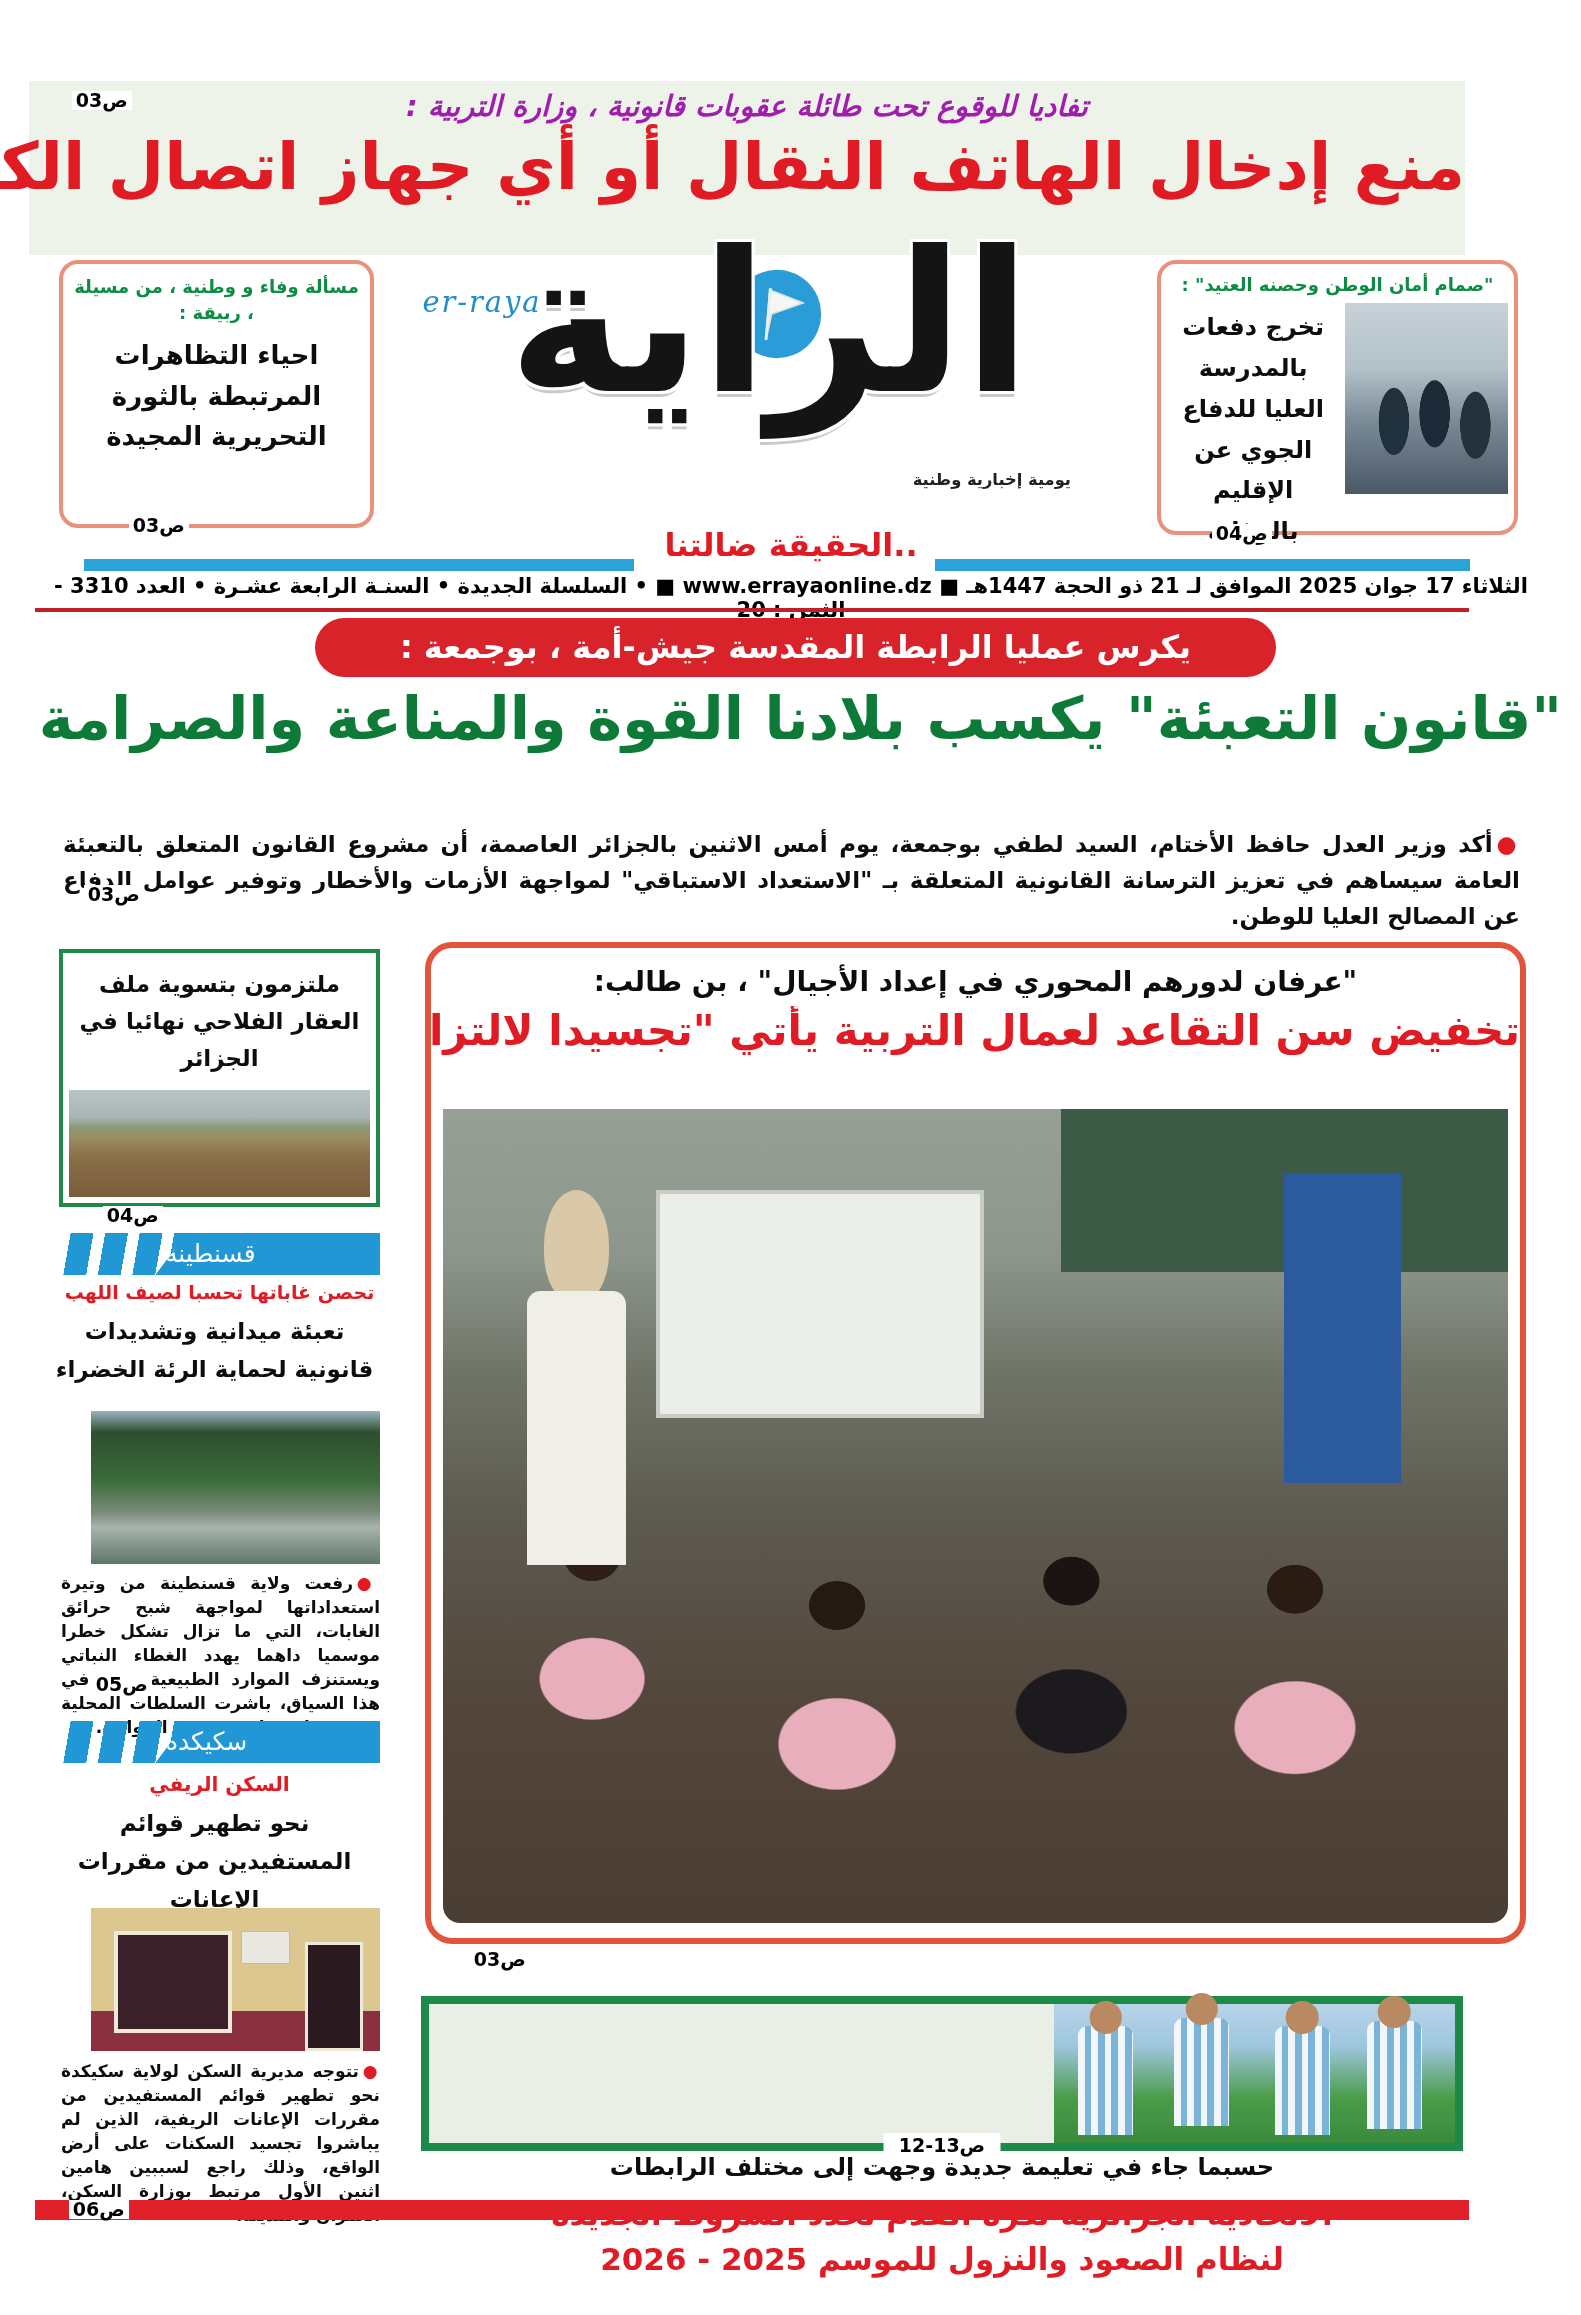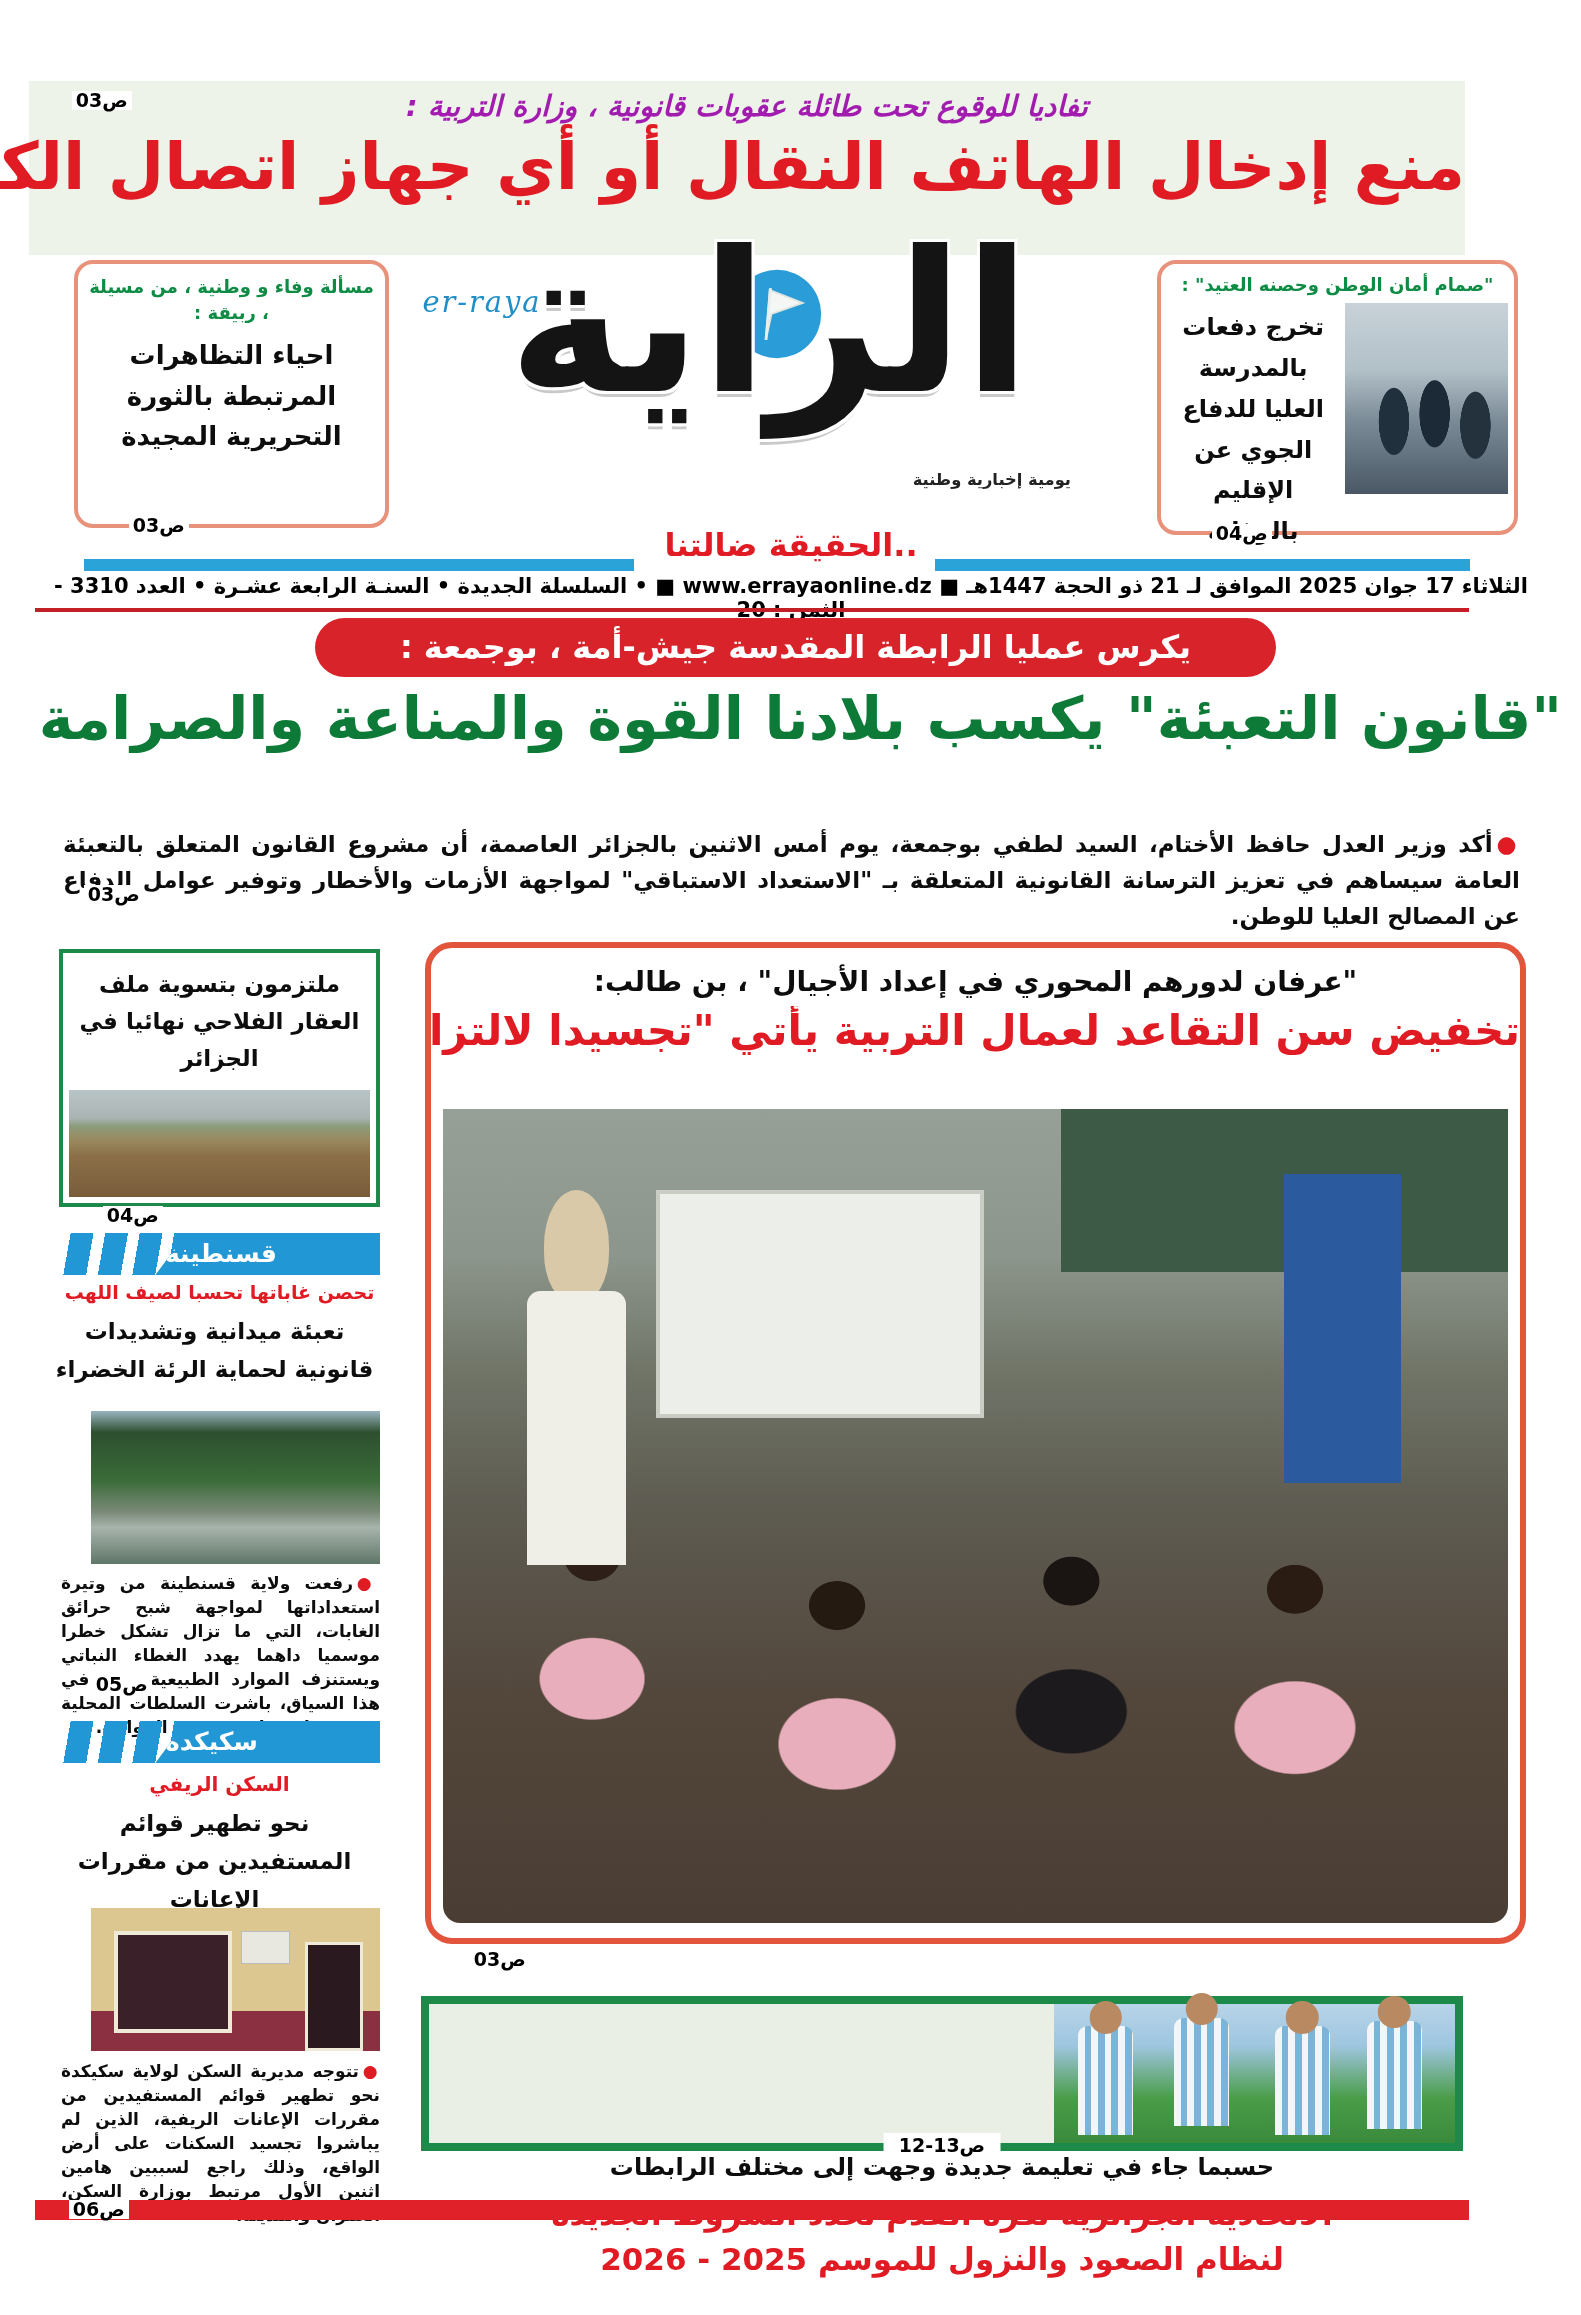--- a/index.html
+++ b/index.html
@@ -7,21 +7,21 @@
   .page{position:relative;width:1581px;height:2315px;background:#ffffff;overflow:hidden;direction:rtl;}
   .pref{position:absolute;font-weight:bold;font-size:19px;color:#000;z-index:9;background:#fff;padding:0 3.8px;line-height:1;}
 
   
   .top-strip{position:absolute;left:29px;top:81px;width:1436px;height:174px;background:#edf3e8;text-align:center;}
   .ts-kicker{margin-top:7.6px;font-size:29px;font-weight:bold;color:#a21caf;font-style:italic;}
   .ts-headline{margin-top:5.7px;font-size:65px;font-weight:bold;color:#e01b23;white-space:nowrap;line-height:1.2;}
 
   
   .mh-box{position:absolute;border:4.8px solid #e8927c;border-radius:19px;background:#fff;box-sizing:border-box;text-align:center;padding:9.6px 7.6px;}
-  .mh-left{left:74px;top:260px;width:315px;height:268px;}
+  .mh-left{left:59px;top:260px;width:315px;height:268px;}
   .mh-right{left:1157px;top:260px;width:361px;height:275px;padding:7.6px 5.7px;}
   .box-kicker{font-size:18px;font-weight:bold;color:#0e8c45;line-height:1.45;}
   .box-headline{font-size:26px;font-weight:bold;color:#0d0d0d;line-height:1.55;margin-top:9.6px;}
   .mh-right-row{display:flex;flex-direction:row;align-items:stretch;gap:5.7px;margin-top:5.7px;height:191px;}
   .mh-right-row .box-headline{flex:1;margin-top:3.8px;font-size:24px;line-height:1.7;}
 
   
   .logo{position:absolute;left:411px;top:172px;width:717px;height:368px;text-align:center;}
   .logo-flag{position:absolute;left:320px;top:96px;width:92px;height:92px;z-index:1;}
   .logo-title{position:relative;z-index:2;font-size:196px;line-height:1.55;font-weight:bold;color:#141414;
@@ -70,21 +70,21 @@
 
   
   .sb-land-box{position:absolute;left:59px;top:949px;width:321px;height:258px;border:4.8px solid #1d8a4a;box-sizing:border-box;background:#fff;text-align:center;padding-top:7.6px;}
   .sb-red-kicker{font-size:18px;font-weight:bold;color:#e01b23;line-height:1.5;}
   .sb-headline{font-size:23px;font-weight:bold;color:#0d0d0d;line-height:1.6;margin-top:5.7px;}
   .farm-photo{left:5.7px;right:5.7px;bottom:5.7px;height:107px;
     background:linear-gradient(180deg,#b9c4c6 0%,#aab4b4 26%,#8a9c7a 34%,#9a8a60 46%,#8a6f48 62%,#7a5c3a 100%);}
   .sb-banner{position:absolute;left:59px;width:321px;height:42px;}
   .sb-banner .stripes{position:absolute;left:0;top:0;bottom:0;width:42%;background:repeating-linear-gradient(100deg,transparent 0 11.5px,#2198d5 11.5px 34px);}
   .sb-banner .solid{position:absolute;left:30%;right:0;top:0;bottom:0;background:#2198d5;clip-path:polygon(14% 0,100% 0,100% 100%,0 100%);
-    color:#fff;font-size:25px;font-weight:bold;text-align:left;direction:rtl;line-height:42px;padding:0 13.4px 0 0;box-sizing:border-box;}
+    color:#fff;font-size:25px;font-weight:normal;text-align:left;direction:rtl;line-height:42px;padding:0 13.4px 0 0;box-sizing:border-box;}
   .sb-banner .solid span{float:left;padding-left:9.6px;}
   .sb-kicker-line{position:absolute;left:59px;width:321px;text-align:center;font-size:19px;font-weight:bold;color:#e01b23;}
   .sb-head-line{position:absolute;left:54px;width:321px;text-align:center;font-size:23px;font-weight:bold;color:#0d0d0d;line-height:1.65;}
   .forest-photo{left:91px;top:1411px;width:289px;height:153px;
     background:linear-gradient(180deg,#9ab4c0 0%,#2d4f2e 14%,#3a6b38 45%,#7a8a78 66%,#a8b4ac 76%,#5f7668 100%);}
   .house-photo{left:91px;top:1908px;width:289px;height:143px;background:linear-gradient(180deg,#ddc791 0%,#ddc791 72%,#8a3040 72%,#8a3040 100%);}
   .hp-win{position:absolute;left:8%;top:16%;width:38%;height:66%;background:#3a2028;border:4.8px solid #efe9d8;}
   .hp-door{position:absolute;left:74%;top:24%;width:18%;height:72%;background:#2a1a20;border:3.8px solid #efe9d8;}
   .hp-ac{position:absolute;left:52%;top:16%;width:16%;height:22%;background:#e8e8e0;border:1.9px solid #bbb;}
   .sb-par{position:absolute;left:61px;width:319px;margin:0;font-size:17px;font-weight:bold;line-height:24px;text-align:justify;color:#0d0d0d;}

